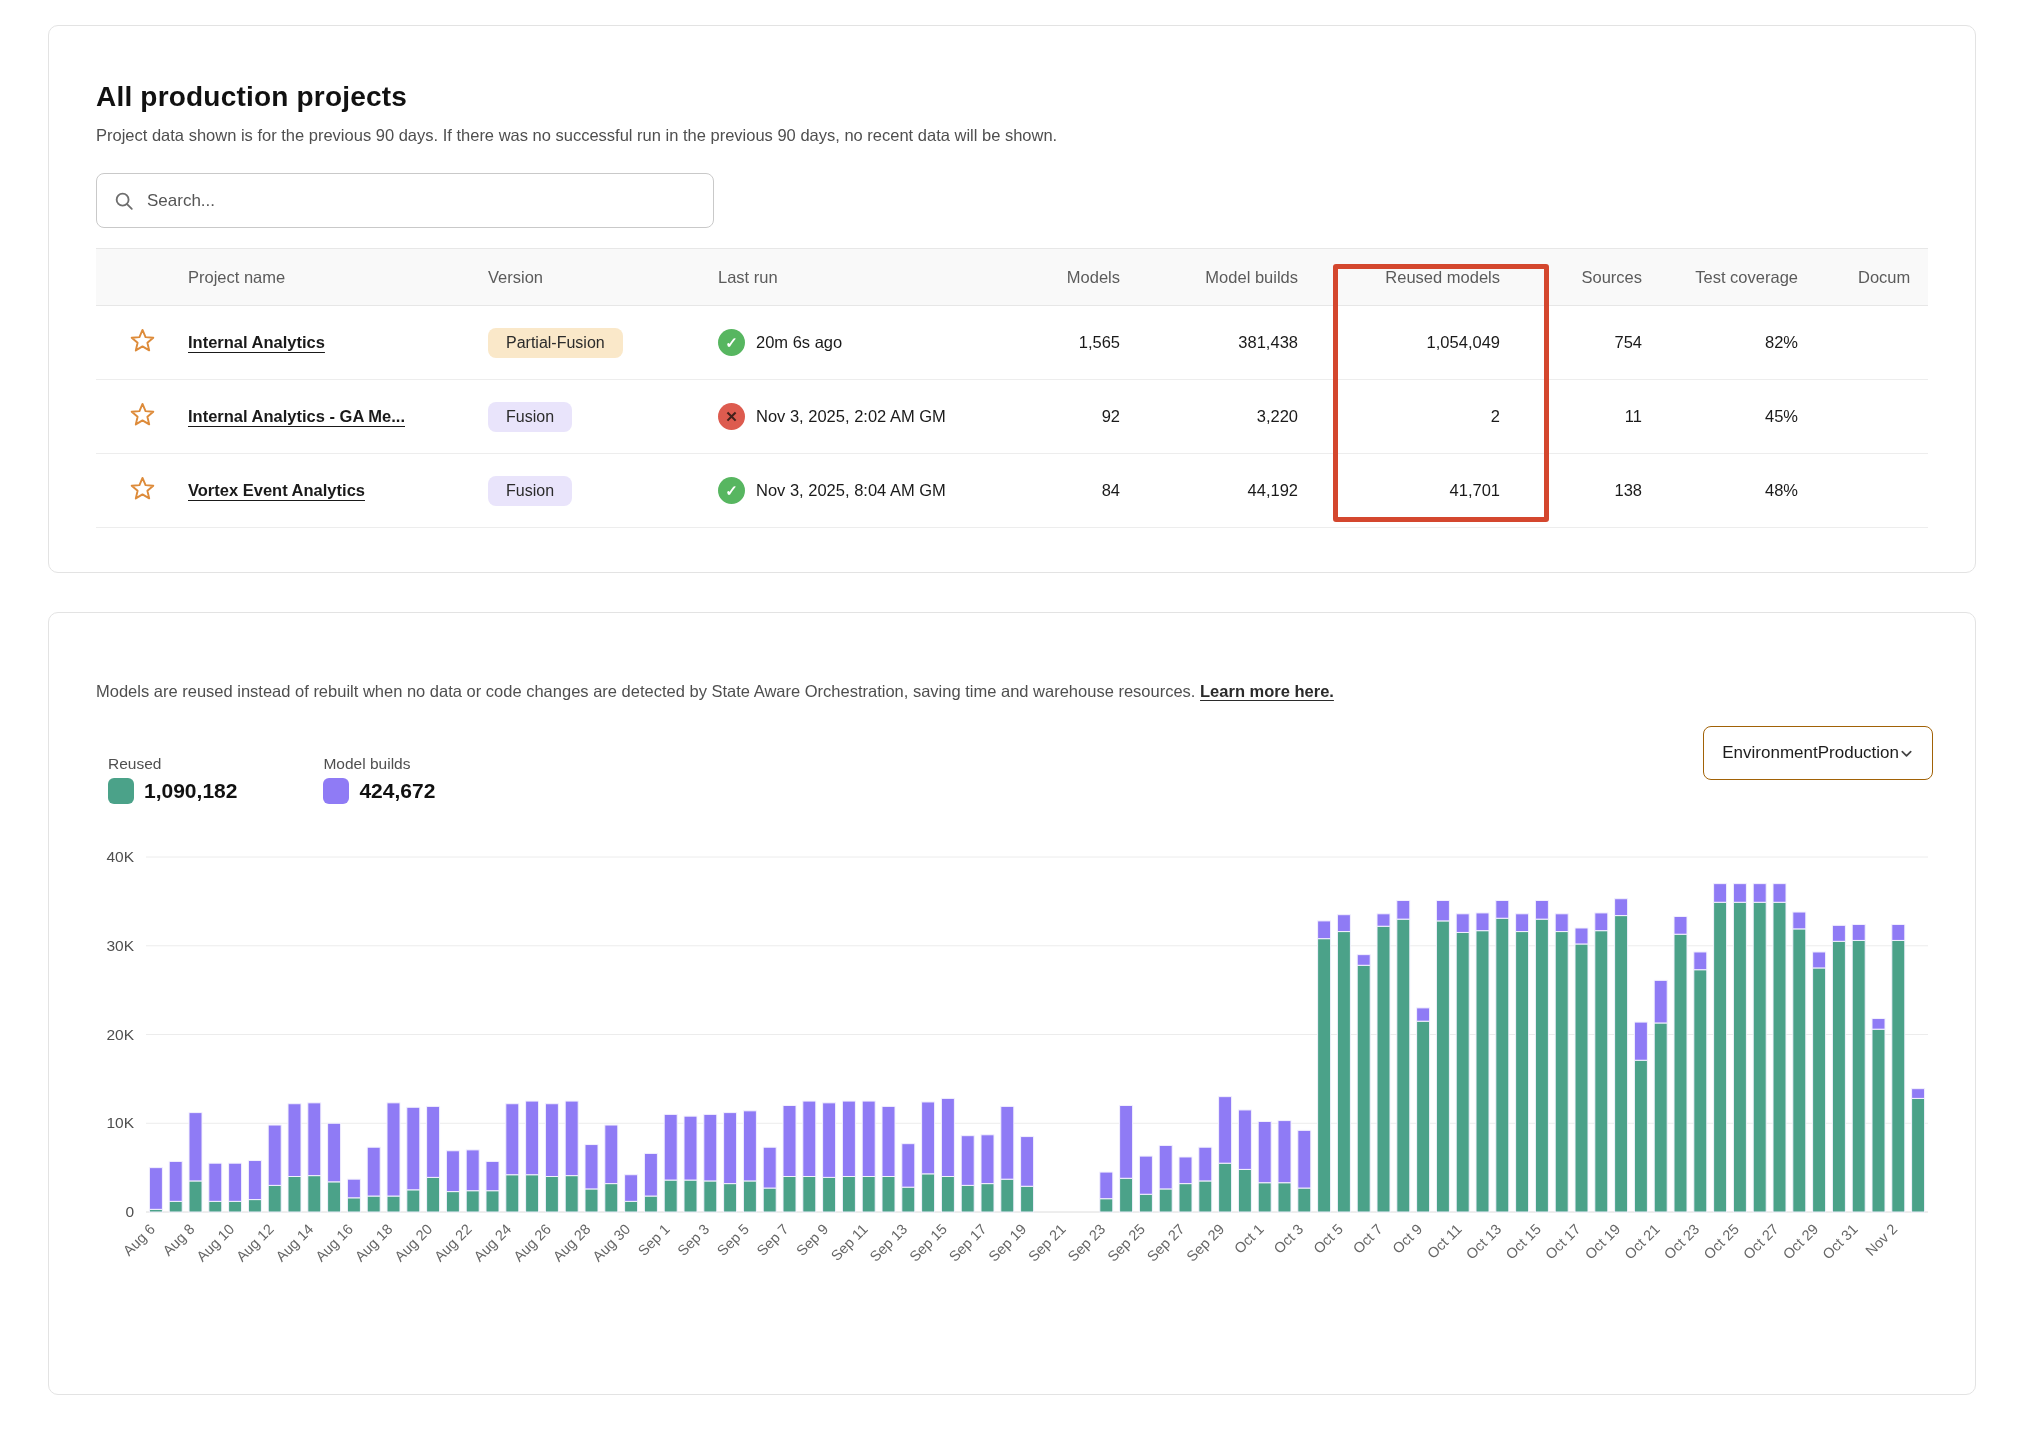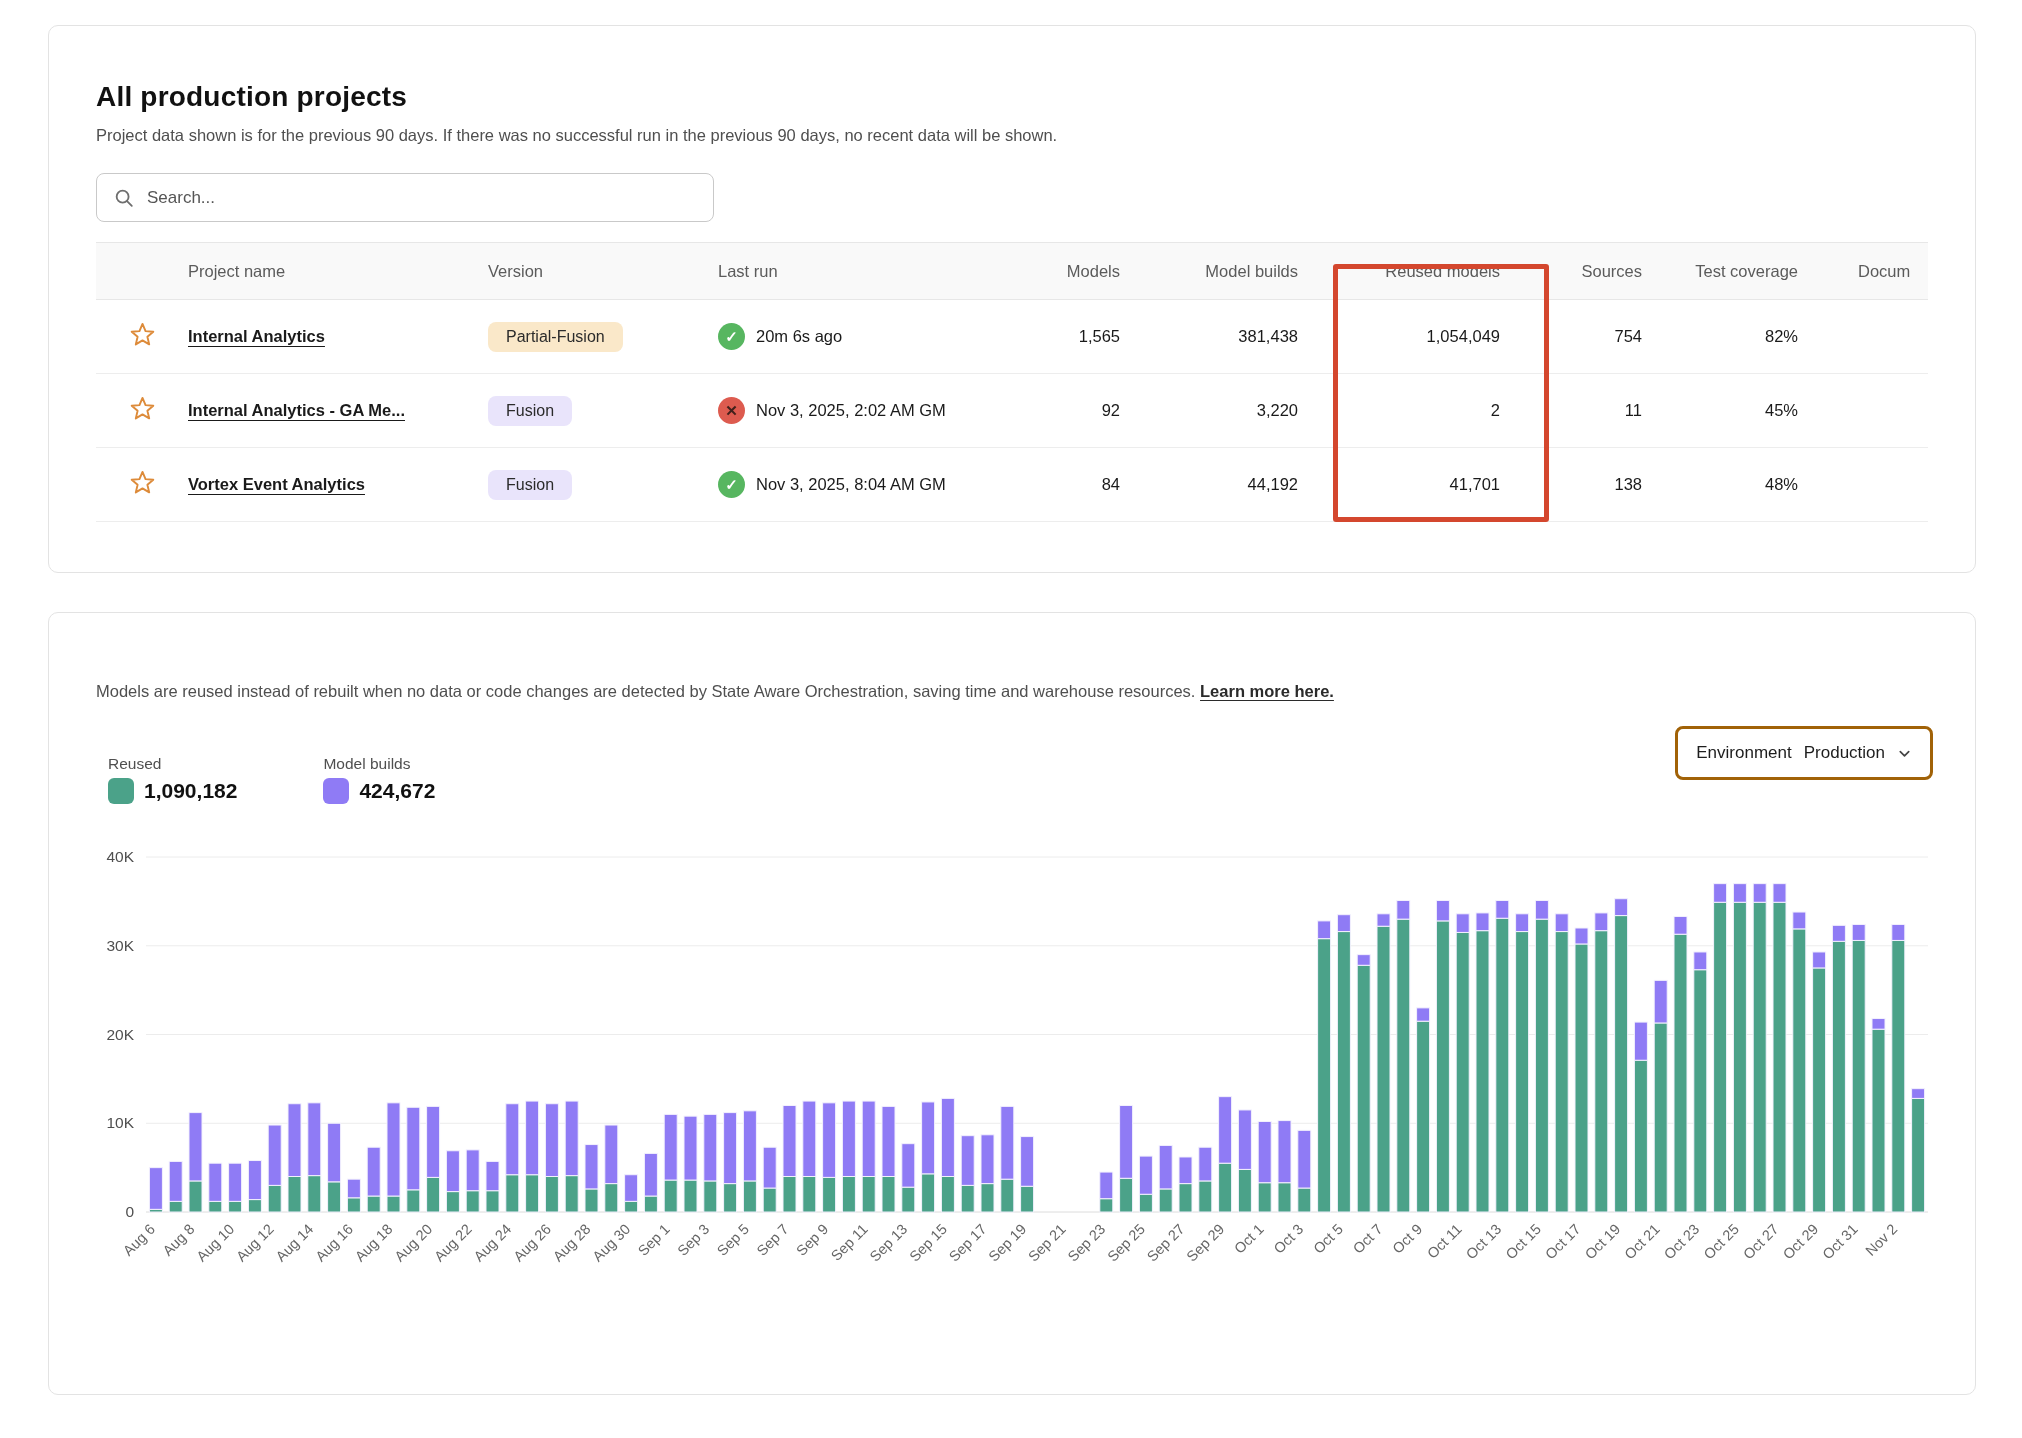--- a/index.html
+++ b/index.html
@@ -20,21 +20,21 @@
     overflow:hidden;
   }
   #projects-card { margin-top:25px; height:548px; padding:55px 47px 0 47px; }
   #builds-card   { margin-top:39px; height:783px; padding:56px 42px 0 47px; }
 
   .card-title { font-size:28px; font-weight:700; color:#111; letter-spacing:.2px; }
   .card-desc  { margin-top:13px; font-size:16.5px; color:#4f4f4f; }
 
   
   .search-wrap {
-    margin-top:28px; width:618px; height:49px;
+    margin-top:28px; width:618px; height:55px;
     border:1px solid #c9c9c9; border-radius:8px;
     display:flex; align-items:center; padding:12px 16px; gap:12px;
     background:#fff;
   }
   .search-wrap input {
     border:none; outline:none; flex:1; font-size:17px;
     font-family:"Liberation Sans", sans-serif; color:#333;
   }
   .search-wrap input::placeholder { color:#555; }
 
@@ -72,22 +72,22 @@
   .highlight-box {
     position:absolute; left:1284px; top:238px; width:216px; height:258px;
     border:5px solid #d4472e; border-radius:3px; pointer-events:none;
   }
 
   
   .builds-head { position:relative; }
   .learn-link { color:#2b2b2b; text-decoration:underline; text-underline-offset:3px; font-weight:700; cursor:pointer; }
   .env-select {
     position:absolute; right:0; top:44px;
-    height:54px; border:3px solid #a16207; border-radius:8px;
-    display:flex; align-items:center; gap:12px; padding:0 18px;
+    height:54px; border:1px solid #a16207; border-radius:8px;
+    display:flex; align-items:center; gap:0; padding:0 18px;
     font-size:17px; color:#1d1d1d; background:#fff; cursor:pointer;
   }
   .env-select .env-val { font-weight:400; }
 
   .legend { display:flex; gap:86px; margin-top:54px; margin-left:12px; }
   .legend-label { font-size:15.5px; color:#4f4f4f; }
   .legend-row { display:flex; align-items:center; gap:10px; margin-top:5px; }
   .legend-swatch { width:26px; height:26px; border-radius:6px; }
   .legend-value { font-size:21px; font-weight:700; color:#111; }
 

